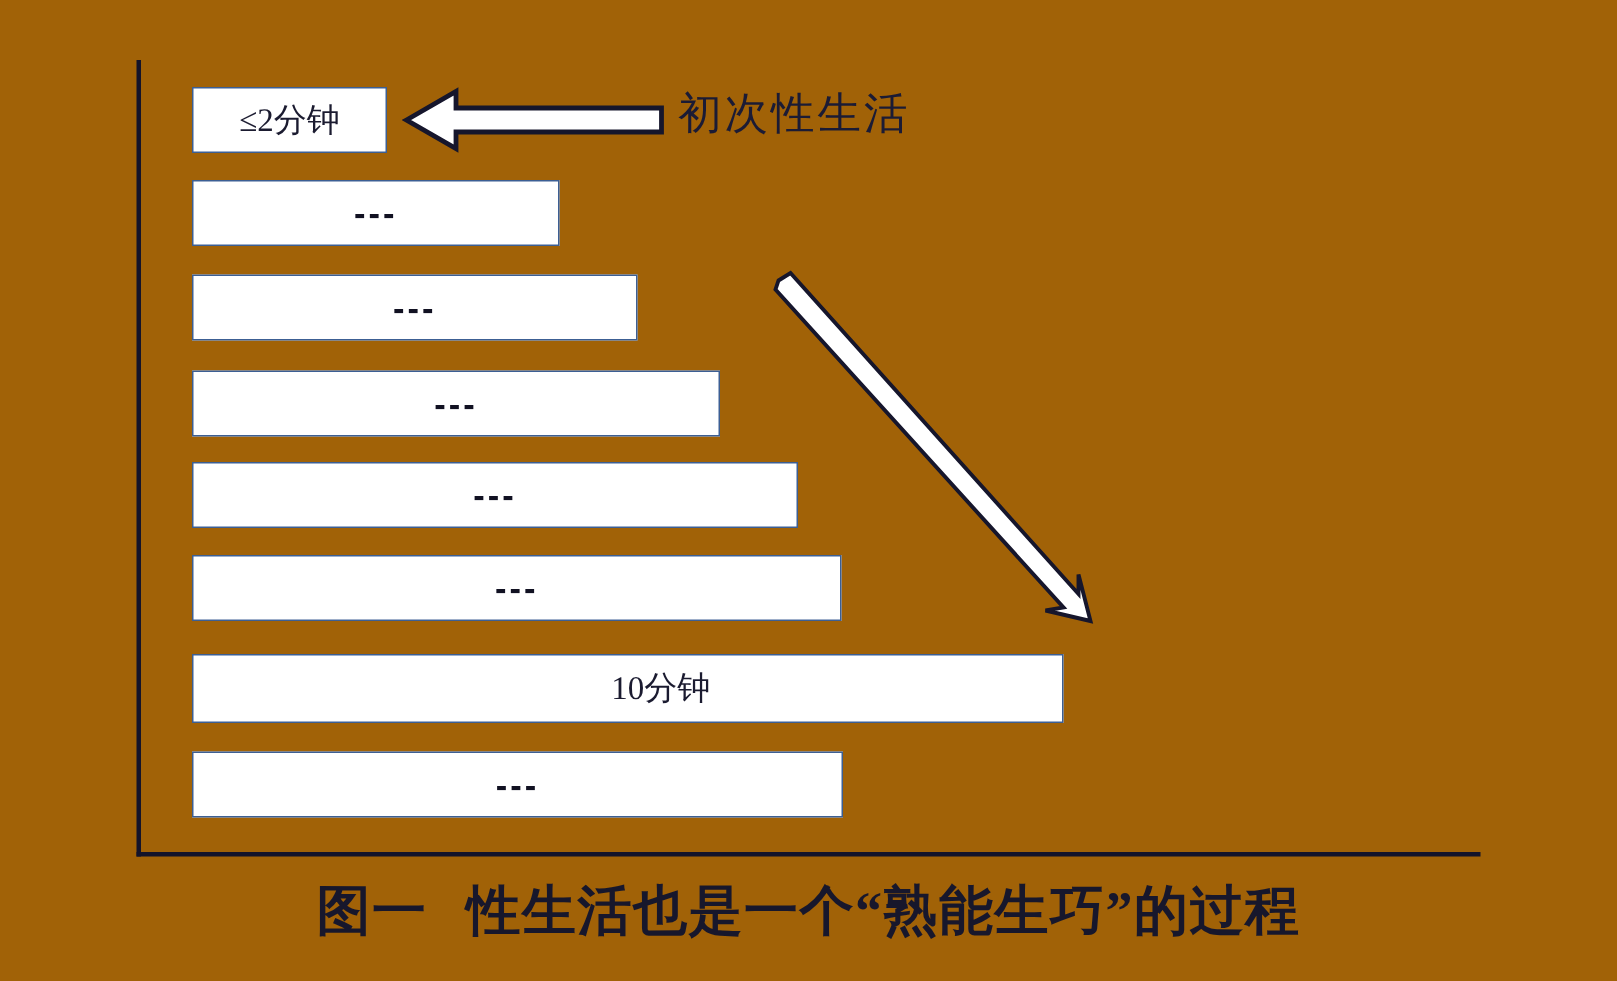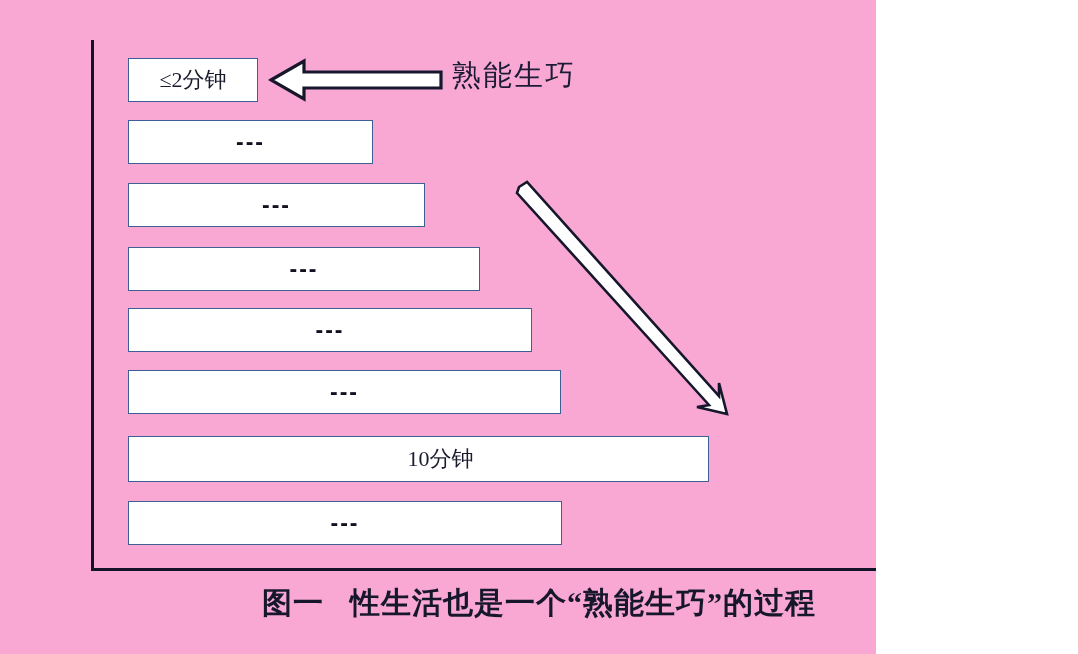--- a/index.html
+++ b/index.html
@@ -6,23 +6,23 @@
   html, body {
     margin: 0;
     padding: 0;
     background: #ffffff;
   }
   body {
     font-family: "Liberation Serif", "DejaVu Serif", serif;
   }
   #figure-root {
     position: relative;
-    width: 876px;
+    width: 1078px;
     height: 654px;
-    background: #f9a8d4;
+    background: #a16207;
     overflow: hidden;
   }
 
   
   .axis-vertical {
     position: absolute;
     left: 91px;
     top: 40px;
     width: 3px;
     height: 531px;
@@ -102,21 +102,21 @@
   }
 
   
   .caption {
     position: absolute;
     left: 0;
     top: 583px;
     width: 1078px;
     text-align: center;
     font-family: "Liberation Serif", "DejaVu Serif", serif;
-    font-size: 30px;
+    font-size: 36px;
     font-weight: 700;
     color: #17172c;
     letter-spacing: 1px;
     white-space: nowrap;
   }
   .caption .cap-num { margin-right: 26px; }
 </style>
 </head>
 <body>
 
@@ -153,19 +153,19 @@
     </div>
 
   <svg class="arrow-h" viewBox="0 0 176 46">
     <polygon points="3,23 36,4 36,15 173,15 173,31 36,31 36,42" fill="#ffffff" stroke="#16162c" stroke-width="3.2" stroke-linejoin="miter"></polygon>
   </svg>
 
   <svg class="arrow-diag" viewBox="0 0 232 244">
     <polygon points="14,9 22,4 214,218 214,205 222,236 192,229 204,227 12,15" fill="#ffffff" stroke="#16162c" stroke-width="2.6" stroke-linejoin="miter"></polygon>
   </svg>
 
-  <div class="annotation">熟能生巧</div>
+  <div class="annotation">初次性生活</div>
 
   <div class="caption">
     <span class="cap-num">图一</span><span>性生活也是一个“熟能生巧”的过程</span>
   </div>
 
 </div>
 
 </body></html>

